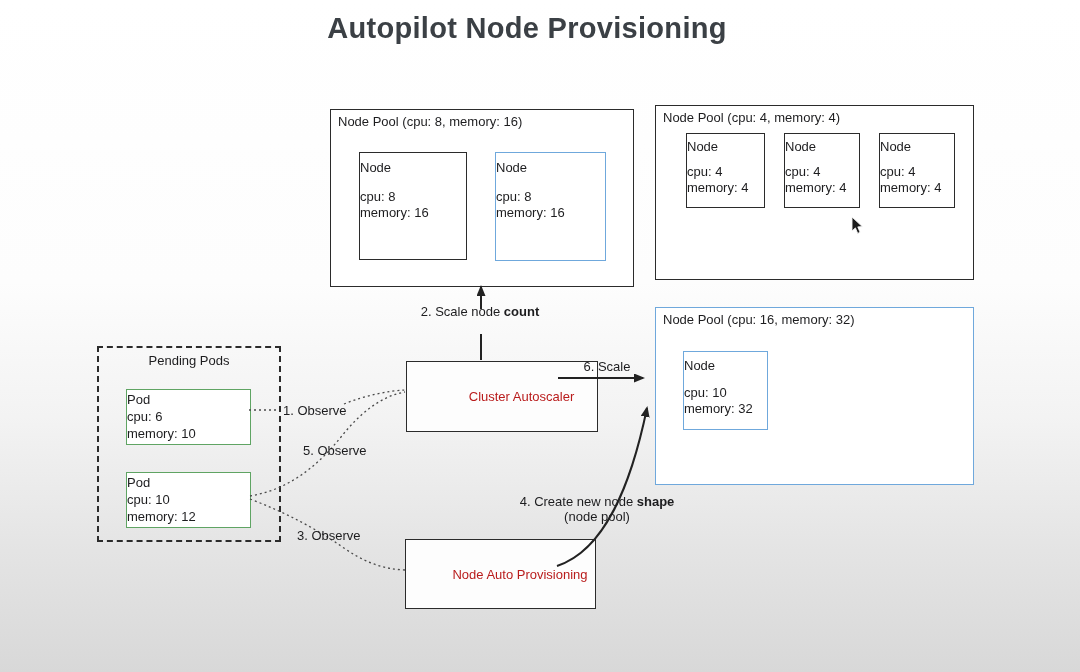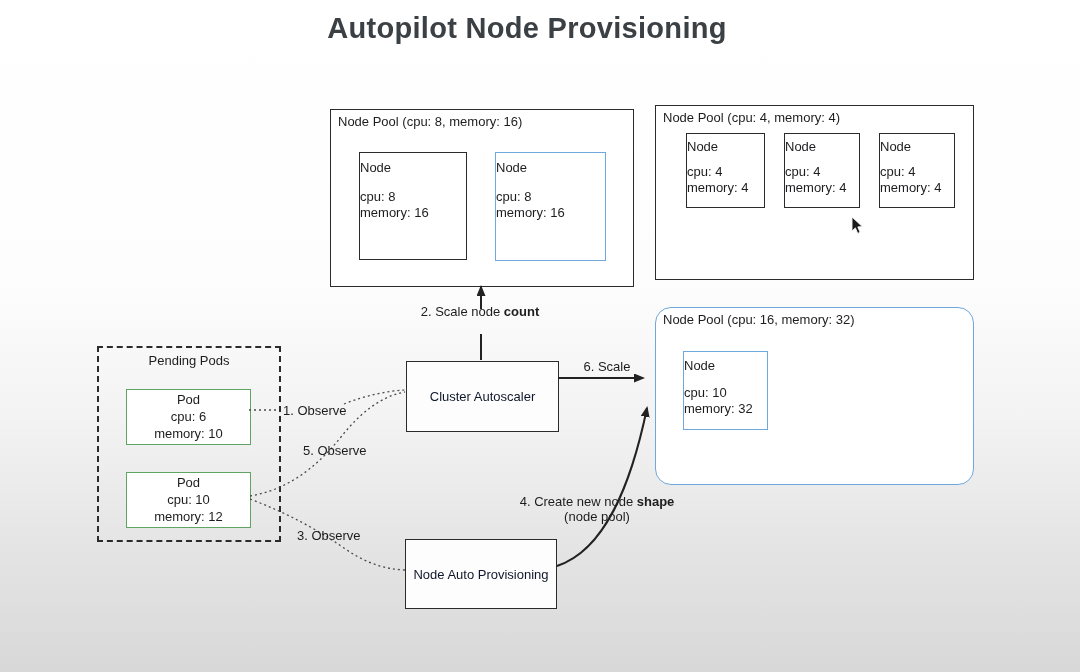--- a/index.html
+++ b/index.html
@@ -6,35 +6,35 @@
   body{font-family:"Liberation Sans","DejaVu Sans",sans-serif;}
   #canvas{
     position:relative;width:1080px;height:672px;overflow:hidden;
     background:linear-gradient(180deg,#ffffff 0%,#fdfdfd 42%,#f3f3f3 62%,#e4e4e4 82%,#d8d8d8 100%);
   }
   .title{
     position:absolute;top:12px;left:0;width:1054px;text-align:center;
     font-size:29px;font-weight:700;color:#3b4045;letter-spacing:.3px;
   }
   .pool{position:absolute;background:#fff;border:1.6px solid #2b2b2b;}
-  .pool.blue{border-color:#6fa8dc;border-radius:16px;}
+  .pool.blue{border-color:#6fa8dc;}
   .pool-label{position:absolute;top:4px;left:7px;font-size:13px;color:#1d1d1f;white-space:nowrap;}
   .node{position:absolute;background:#fff;border:1.6px solid #2b2b2b;text-align:left;
         font-size:13px;color:#1d1d1f;line-height:16px;}
   .node.blue{border-color:#6fa8dc;}
   .node .nt{display:block;}
   .pool-a .node .nt{padding-top:7px;margin-bottom:13px;}
   .pool-b .node .nt{padding-top:5px;margin-bottom:9px;}
   .pool-c .node .nt{padding-top:6px;margin-bottom:11px;}
   .pending{position:absolute;left:97px;top:346px;width:180px;height:192px;border:2px dashed #2b2b2b;}
   .pending-label{position:absolute;top:5px;left:0;width:100%;text-align:center;font-size:13px;color:#1d1d1f;}
   .pod{position:absolute;left:27px;width:123px;height:53px;background:#fff;border:1.6px solid #5fa463;
-       text-align:center;font-size:13px;color:#1d1d1f;line-height:17px;padding-top:1px;}
+       font-size:13px;color:#1d1d1f;line-height:17px;padding-top:1px;}
   .proc{position:absolute;background:#fdfdfd;border:1.8px solid #2b2b2b;display:flex;
-        align-items:center;justify-content:center;font-size:13px;color:#0f172a;text-align:center;}
+        align-items:center;justify-content:center;font-size:13px;color:#b91c1c;text-align:center;padding-left:39px;}
   .edges{position:absolute;left:0;top:0;z-index:5;pointer-events:none;}
   .lbl{position:absolute;z-index:6;font-size:13px;color:#1d1d1f;white-space:nowrap;}
   .lbl.center{text-align:center;}
   .cursor{position:absolute;left:850px;top:216px;z-index:8;}
 </style>
 </head>
 <body>
 
 <div id="canvas">
 

